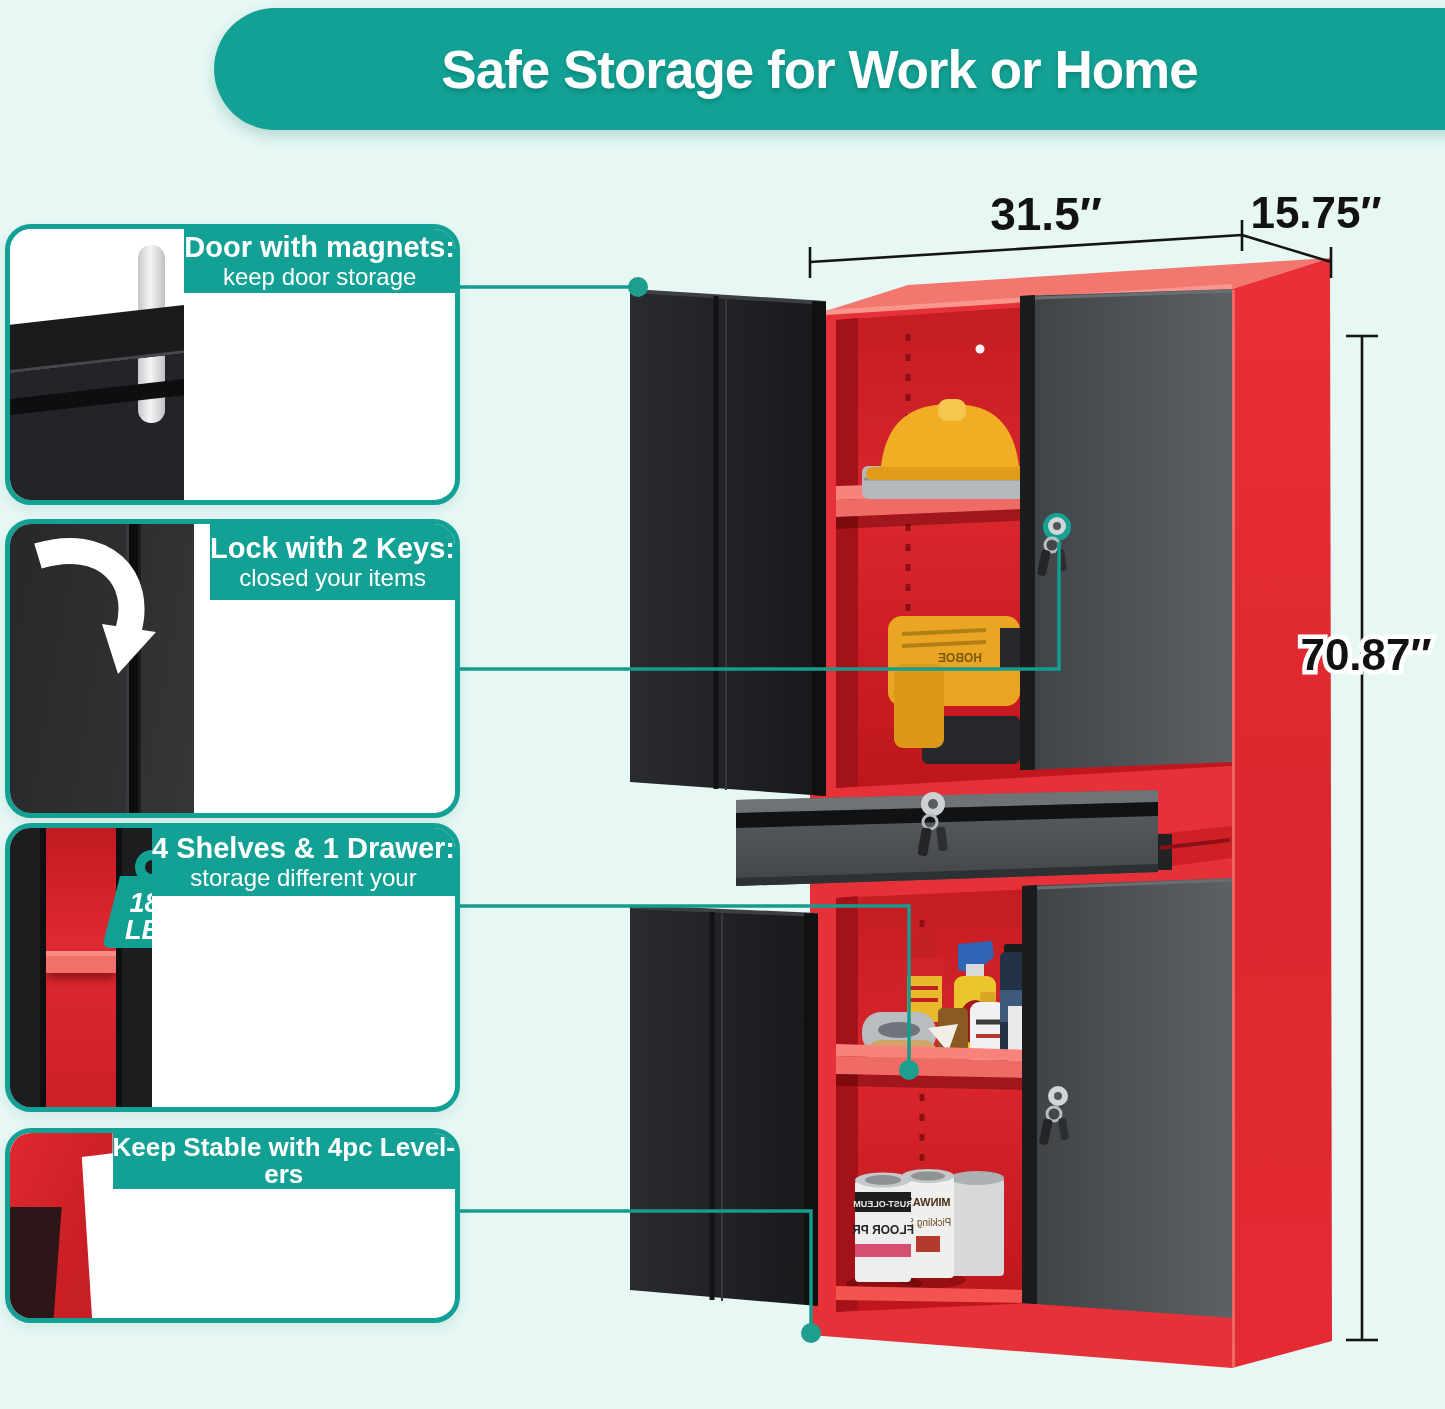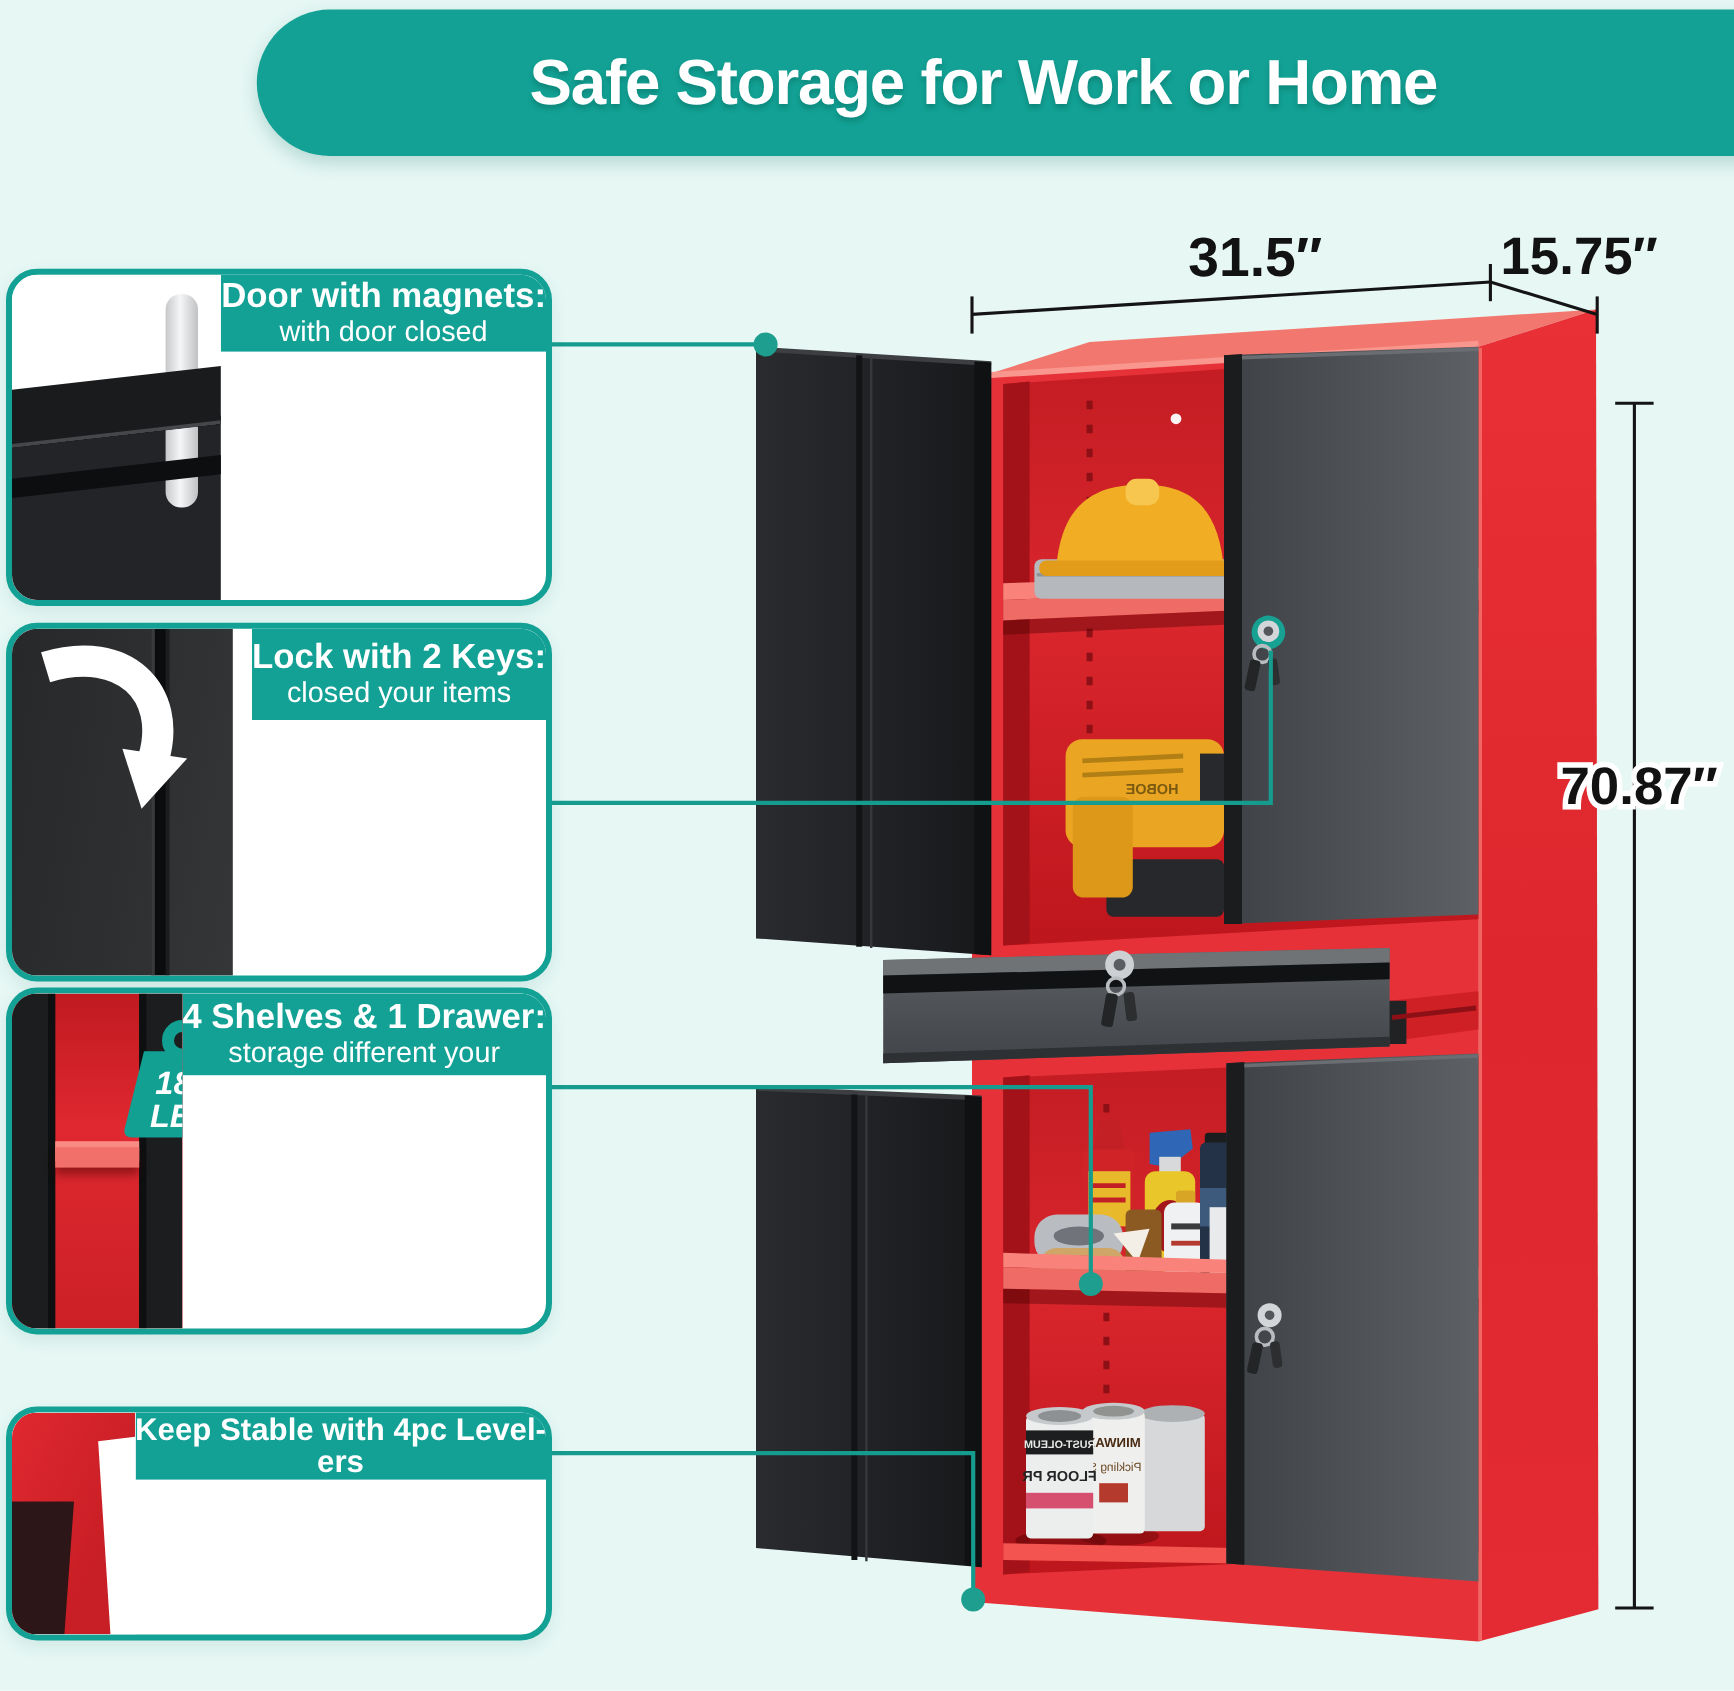--- a/index.html
+++ b/index.html
@@ -35,21 +35,21 @@
   .card{
     position:absolute;left:5px;width:455px;
     border:5px solid var(--teal);border-radius:26px;background:#fff;
     overflow:hidden;display:flex;flex-direction:row;
     box-shadow:0 5px 12px rgba(20,120,110,.10);
     z-index:3;
   }
   #card1{top:224px;height:281px;}
   #card2{top:519px;height:299px;gap:16px;}
   #card3{top:823px;height:289px;}
-  #card4{top:1128px;height:195px;margin-top:44px;}
+  #card4{top:1128px;height:195px;}
   .photo{position:relative;flex:1;overflow:hidden;font-style:italic;}
   .cap{
     background:var(--teal);color:#fff;text-align:center;
     display:flex;flex-direction:column;align-items:center;justify-content:center;
     line-height:1.08;flex:none;
   }
   #card1 .cap{height:64px;} #card2 .cap{height:76px;}
   #card3 .cap{height:68px;} #card4 .cap{height:56px;}
   .cap-title{font-weight:700;font-size:29px;}
   .cap-sub{font-weight:500;font-size:24px;}
@@ -363,21 +363,21 @@
   <div class="card" id="card1">
     <div class="photo p1">
       <div class="under"></div>
       <div class="rod"></div>
       <div class="bar"></div>
       <div class="bar2"></div>
       <div class="magnet"></div>
     </div>
     <div class="cap">
       <div class="cap-title">Door with magnets:</div>
-      <div class="cap-sub">with door closed</div>
+      <div class="cap-sub">keep door storage</div>
     </div>
   </div>
 
   <div class="card" id="card2">
     <div class="photo p2">
       <div class="gap"></div>
       <div class="cyl"></div>
       <div class="cap2"></div>
       <div class="ring"></div>
       <div class="key h1"></div>

